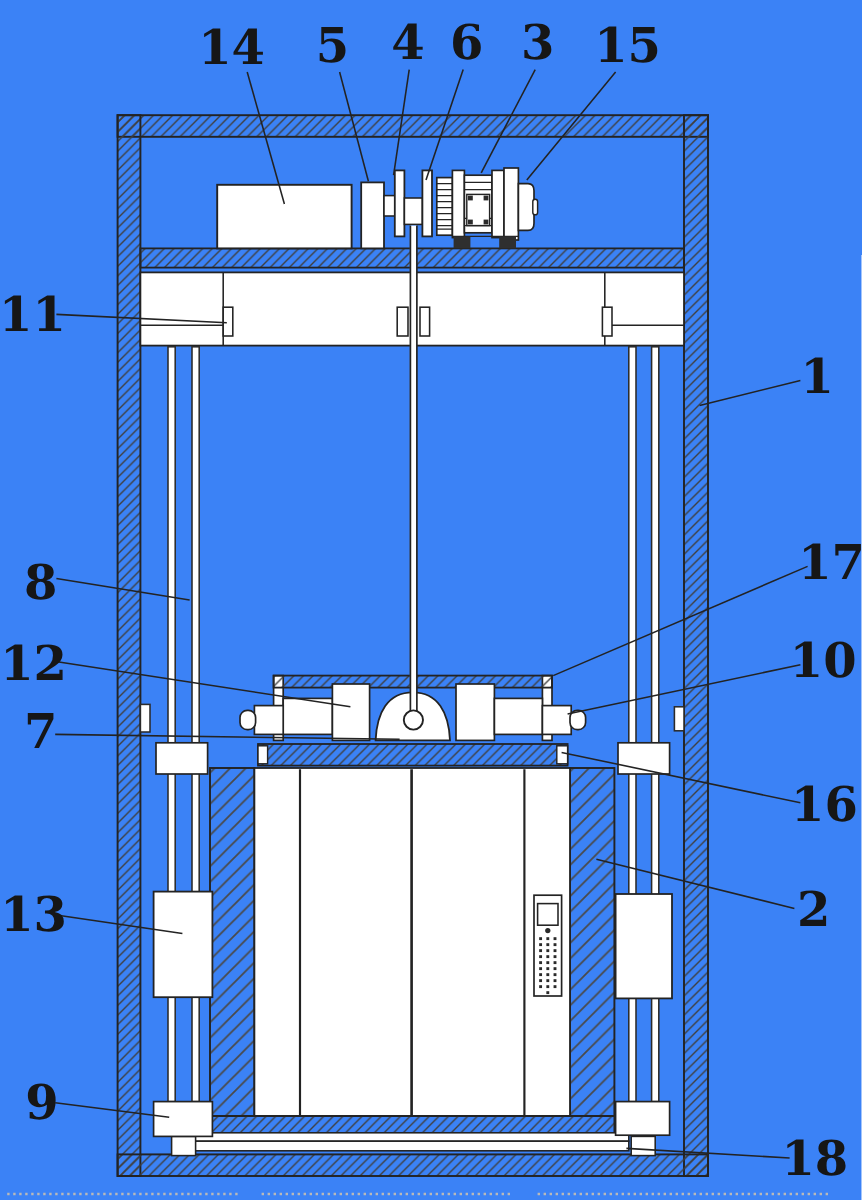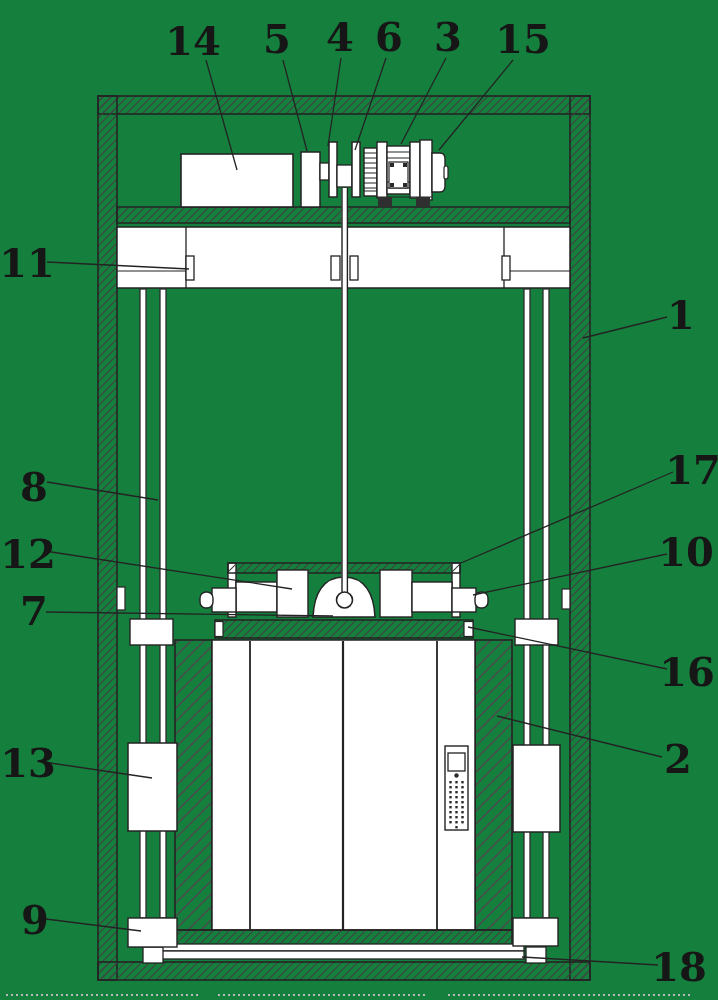--- a/index.html
+++ b/index.html
@@ -1,17 +1,17 @@
 <!DOCTYPE html>
 <html><head>
 <meta charset="utf-8">
 <style>
   html,body{margin:0;padding:0;background:#ffffff;}
   body{font-family:"DejaVu Serif","Liberation Serif",serif;}
-  .page{position:relative;width:718px;height:1000px;background:#15803d;overflow:hidden;}
+  .page{position:relative;width:718px;height:1000px;background:#3b82f6;overflow:hidden;}
   svg{display:block;}
   .lbl{font-family:"DejaVu Serif","Liberation Serif",serif;font-weight:bold;fill:#161616;}
 </style>
 </head>
 <body>
 
 <div class="page">
 <svg id="fig" width="718" height="1000" viewBox="0 0 718 1000">
   <defs>
 

